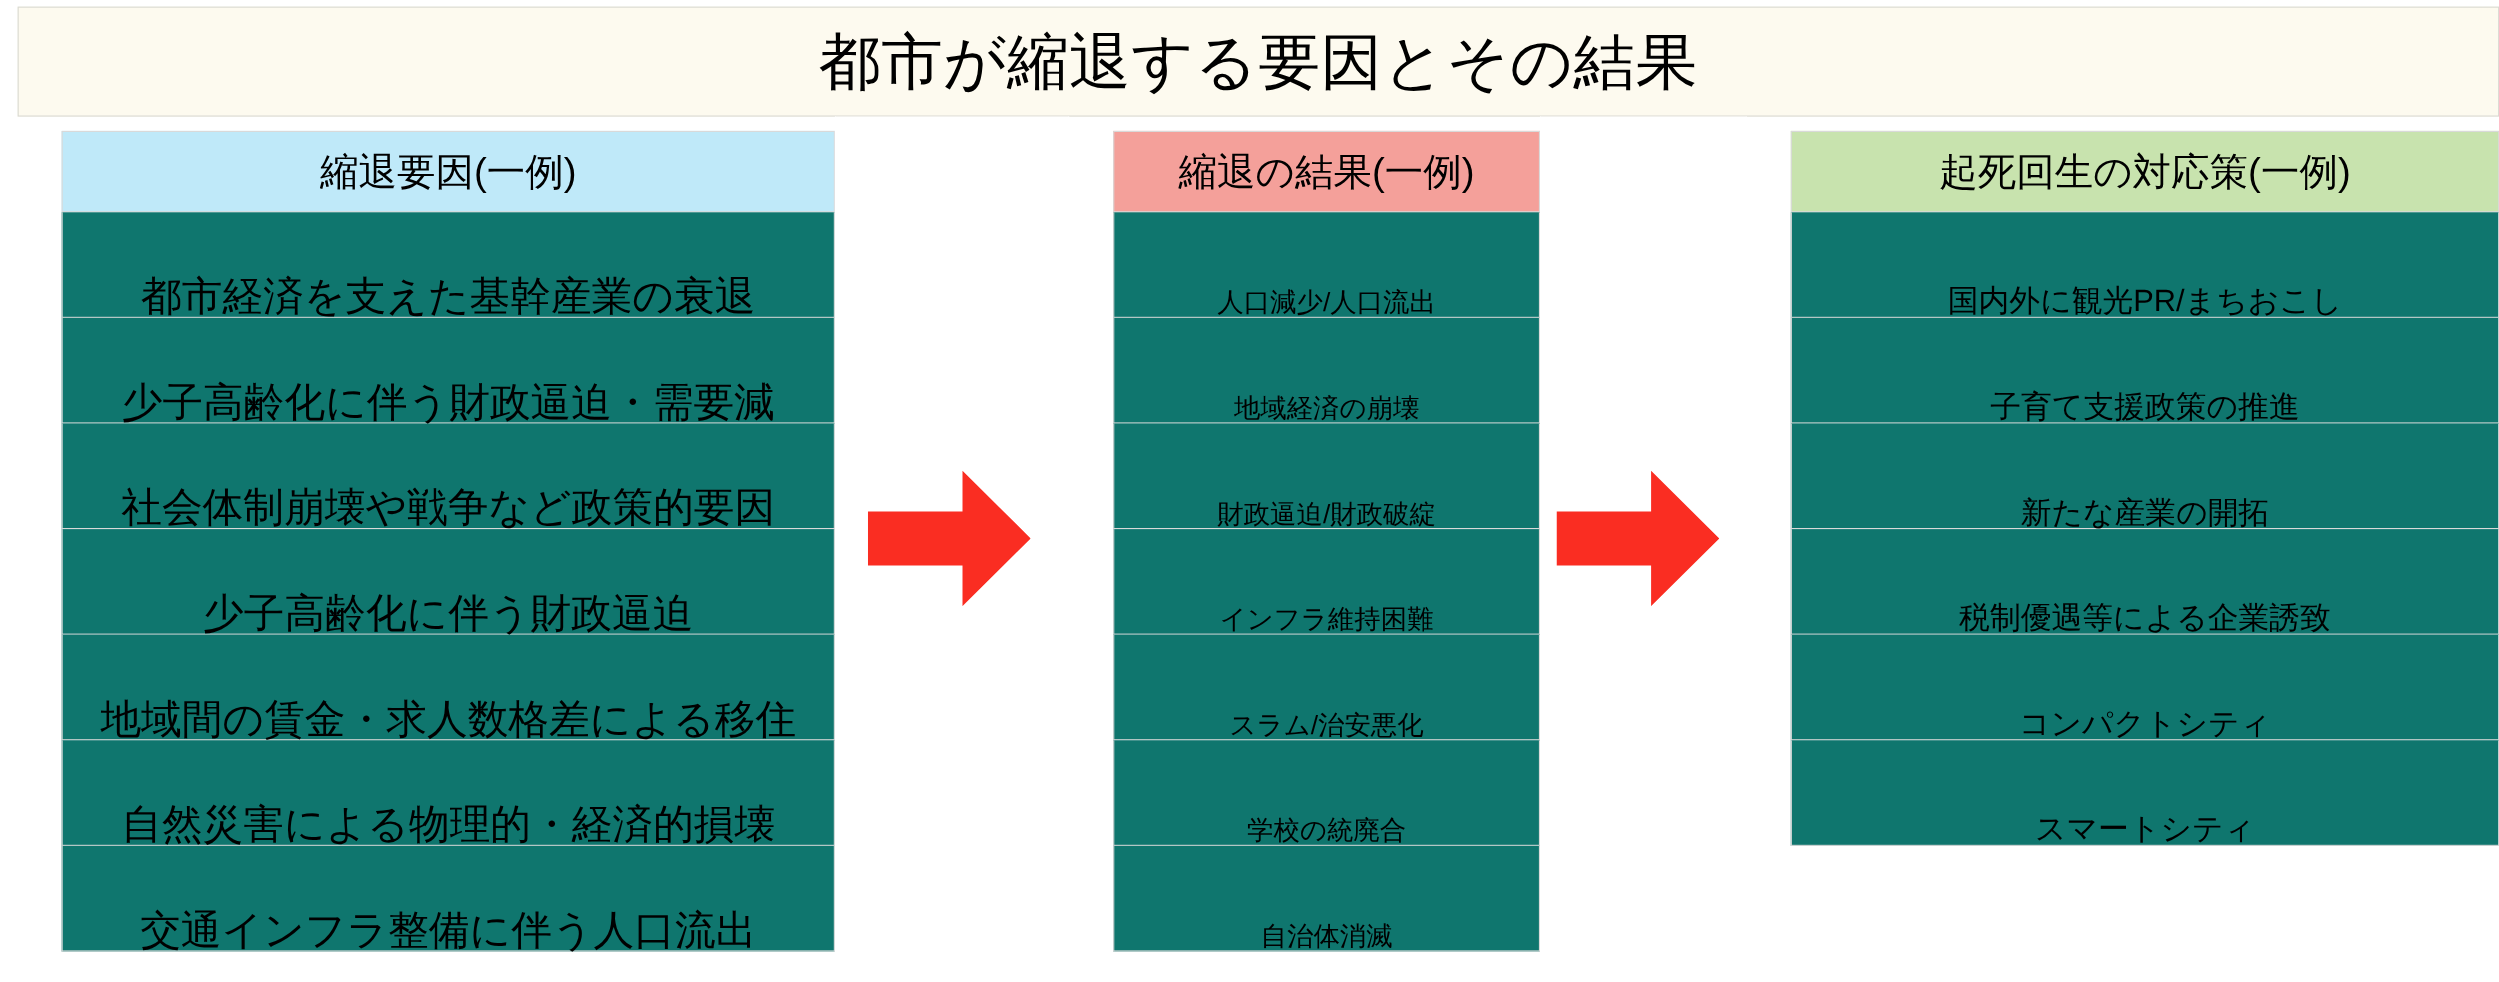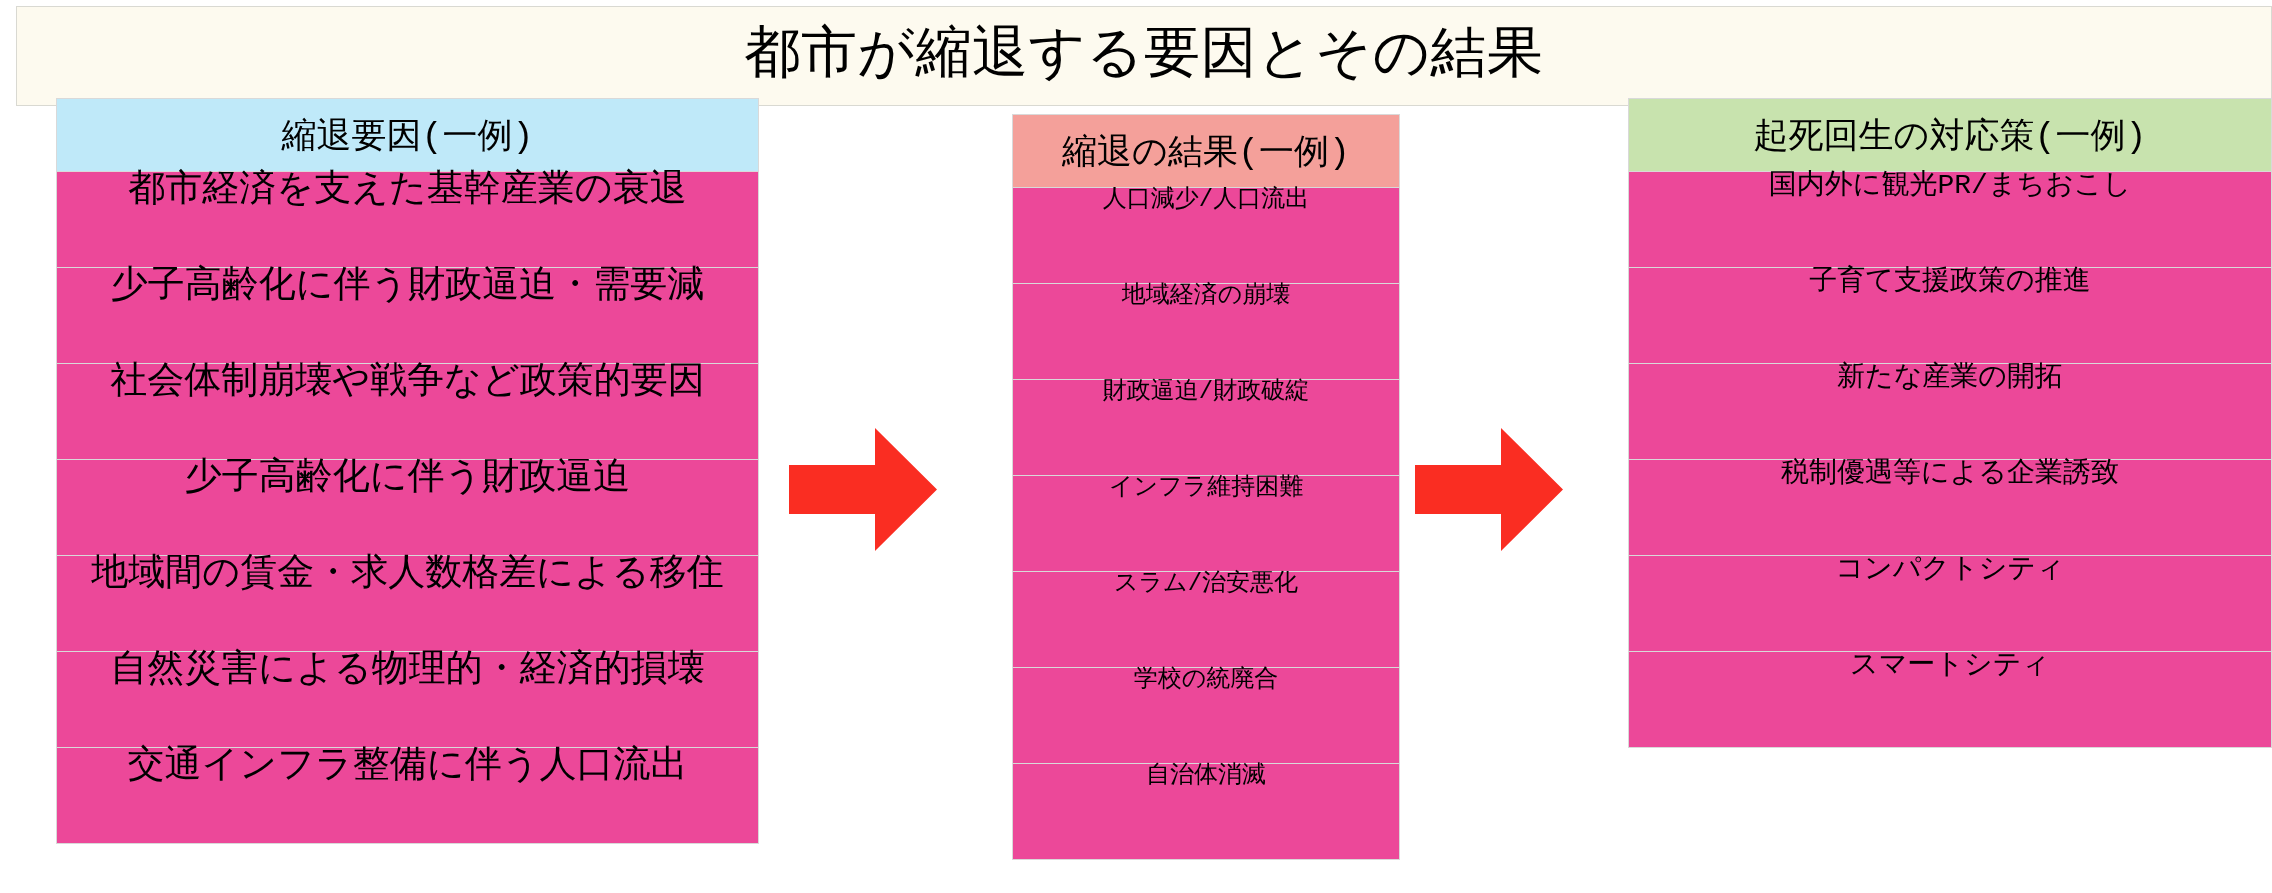--- a/index.html
+++ b/index.html
@@ -12,21 +12,20 @@
     height: 893px;
     font-family: "Liberation Sans", "DejaVu Sans", sans-serif;
     overflow: hidden;
   }
 
   .sheet {
     position: relative;
     width: 2272px;
     height: 869px;
     box-sizing: border-box;
-    font-family: Liberation Mono, monospace;
   }
 
   
   .title-row {
     position: absolute;
     left: 16px;
     top: 6px;
     width: 2256px;
     height: 100px;
     background: #fdfaef;
@@ -40,55 +39,55 @@
     font-size: 56px;
     color: #000000;
     letter-spacing: 0.5px;
     line-height: 1;
     white-space: nowrap;
   }
 
   
   .col {
     position: absolute;
-    top: 98px;
+    top: 119px;
     box-sizing: border-box;
     padding-left: 40px;
   }
   .col-1 { left: 16px;   width: 743px; }
   .col-2 { left: 972px;  width: 428px; }
   .col-3 { left: 1588px; width: 684px; }
 
   .col-header {
     height: 74px;
     box-sizing: border-box;
     border: 1px solid #d9d9d9;
     display: flex;
     align-items: center;
     justify-content: center;
   }
   .col-1 .col-header { background: #bfe9f9; }
-  .col-2 .col-header { background: #f4a09a; margin-top: 16px; }
+  .col-2 .col-header { background: #f4a09a; }
   .col-3 .col-header { background: #c8e3ae; }
 
   .col-header span {
     font-size: 35px;
     color: #000000;
     white-space: nowrap;
   }
 
   .cell {
     height: 96px;
     box-sizing: border-box;
-    background: #ec4899;
+    background: #0f766e;
     border-left: 1px solid #d9d9d9;
     border-right: 1px solid #d9d9d9;
     border-bottom: 1px solid #d9d9d9;
     display: flex;
-    align-items: flex-start;
+    align-items: flex-end;
     justify-content: center;
   }
   .cell span {
     font-size: 37px;
     color: #000000;
     white-space: nowrap;
     line-height: 1;
   }
   .col-2 .cell span { font-size: 24px; }
   .col-3 .cell span { font-size: 28px; }

